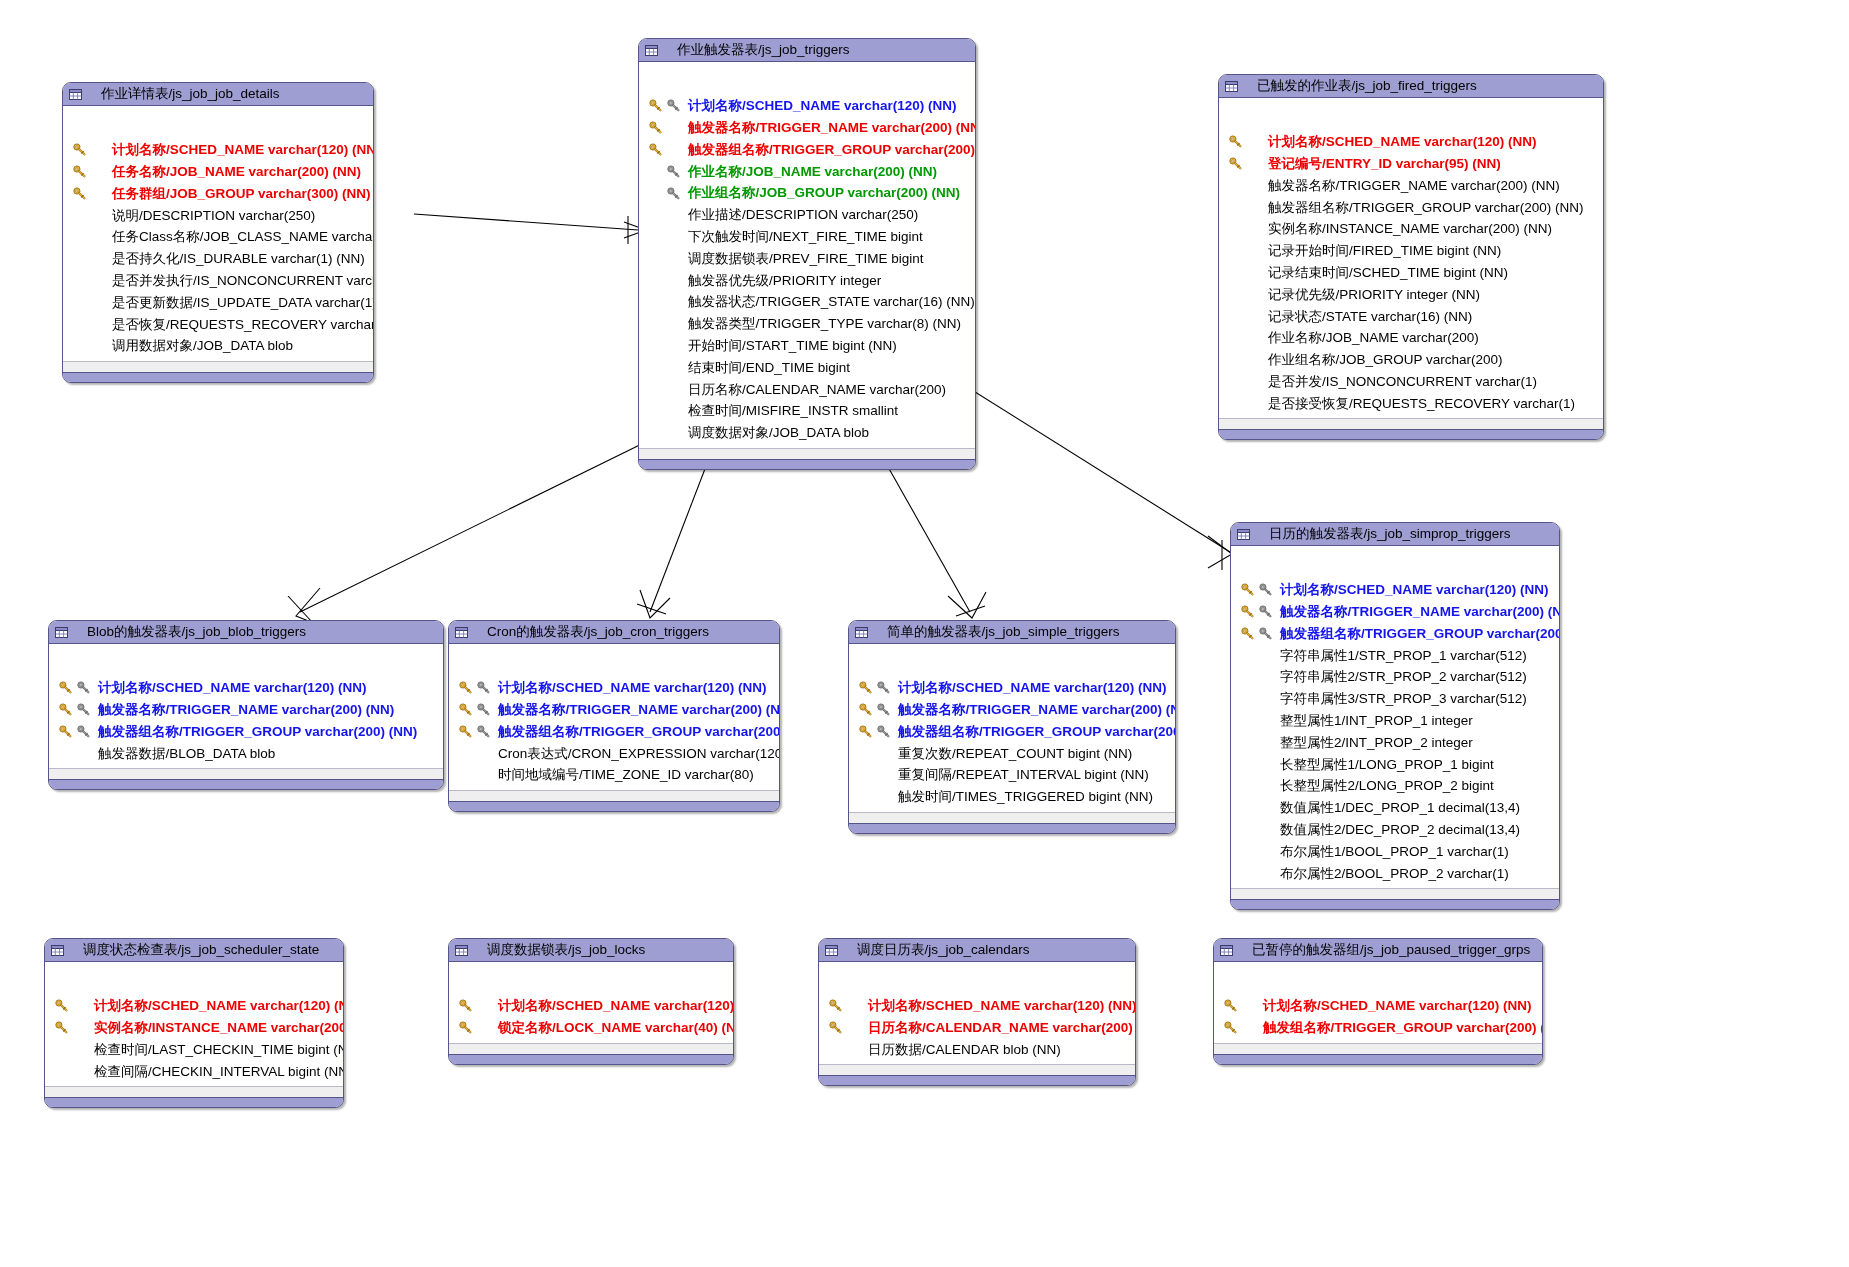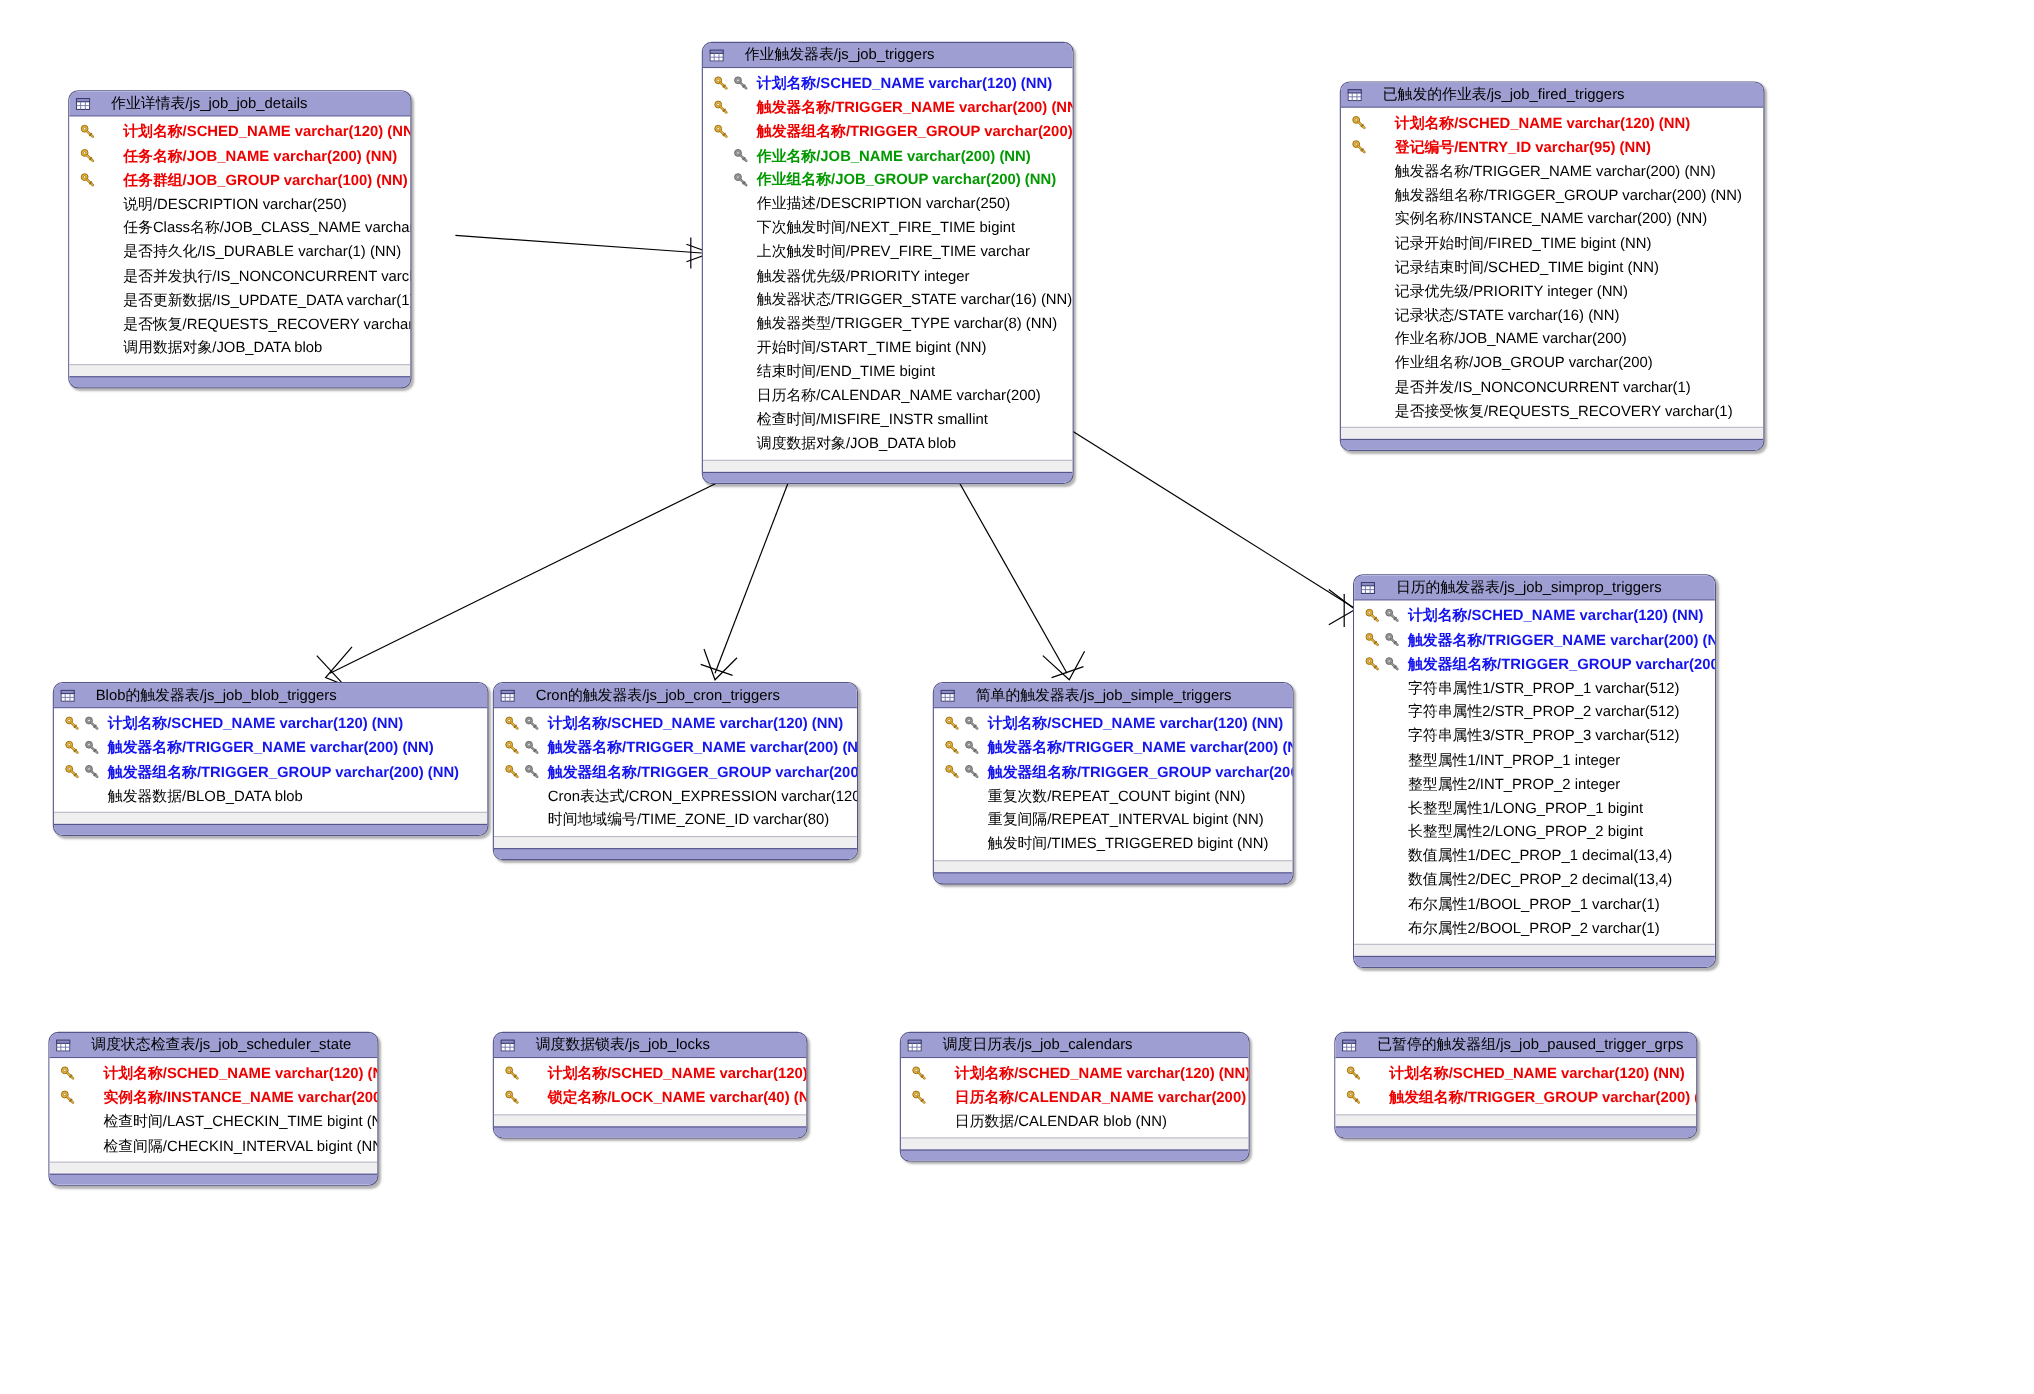--- a/index.html
+++ b/index.html
@@ -49,21 +49,22 @@
     font-size: 13.5px;
   }
   .tbl-icon {
     width: 13px;
     height: 11px;
     flex: 0 0 auto;
     display: block;
   }
   .entity-body {
     background: #ffffff;
-    padding: 3px 0 4px 0;
+    padding: 14px 0 4px 0;
+    margin-top: 19px;
   }
   .attr-row {
     display: flex;
     align-items: center;
     height: 21.8px;
     padding: 0 8px 0 7px;
     white-space: nowrap;
     font-size: 13.5px;
   }
   .keyslot {
@@ -168,21 +169,21 @@
             <span class="keyslot">
               <svg width="13" height="13" viewBox="0 0 13 13" xmlns="http://www.w3.org/2000/svg">
                 <circle cx="3.9" cy="4.0" r="3.1" fill="#e8b33a" stroke="#9a7117" stroke-width="0.9"></circle>
                 <circle cx="3.9" cy="4.0" r="1.1" fill="#ffffff" stroke="#9a7117" stroke-width="0.6"></circle>
                 <path d="M6.0 6.1 L11.4 11.3" stroke="#9a7117" stroke-width="2.2" stroke-linecap="round"></path>
                 <path d="M6.0 6.1 L11.4 11.3" stroke="#e8b33a" stroke-width="1.2" stroke-linecap="round"></path>
                 <path d="M8.6 10.0 L10.1 8.5" stroke="#9a7117" stroke-width="1.5" stroke-linecap="round"></path>
               </svg>
             </span>
             <span class="keyslot"></span>
-            <span class="attr-text pk">任务群组/JOB_GROUP varchar(100) (NN)</span>
+            <span class="attr-text pk">任务群组/JOB_GROUP varchar(300) (NN)</span>
           </div>
           <div class="attr-row">
             <span class="keyslot"></span>
             <span class="keyslot"></span>
             <span class="attr-text plain">说明/DESCRIPTION varchar(250)</span>
           </div>
           <div class="attr-row">
             <span class="keyslot"></span>
             <span class="keyslot"></span>
             <span class="attr-text plain">任务Class名称/JOB_CLASS_NAME varchar(250) (NN)</span>
@@ -309,21 +310,21 @@
             <span class="attr-text plain">作业描述/DESCRIPTION varchar(250)</span>
           </div>
           <div class="attr-row">
             <span class="keyslot"></span>
             <span class="keyslot"></span>
             <span class="attr-text plain">下次触发时间/NEXT_FIRE_TIME bigint</span>
           </div>
           <div class="attr-row">
             <span class="keyslot"></span>
             <span class="keyslot"></span>
-            <span class="attr-text plain">上次触发时间/PREV_FIRE_TIME varchar</span>
+            <span class="attr-text plain">调度数据锁表/PREV_FIRE_TIME bigint</span>
           </div>
           <div class="attr-row">
             <span class="keyslot"></span>
             <span class="keyslot"></span>
             <span class="attr-text plain">触发器优先级/PRIORITY integer</span>
           </div>
           <div class="attr-row">
             <span class="keyslot"></span>
             <span class="keyslot"></span>
             <span class="attr-text plain">触发器状态/TRIGGER_STATE varchar(16) (NN)</span>

